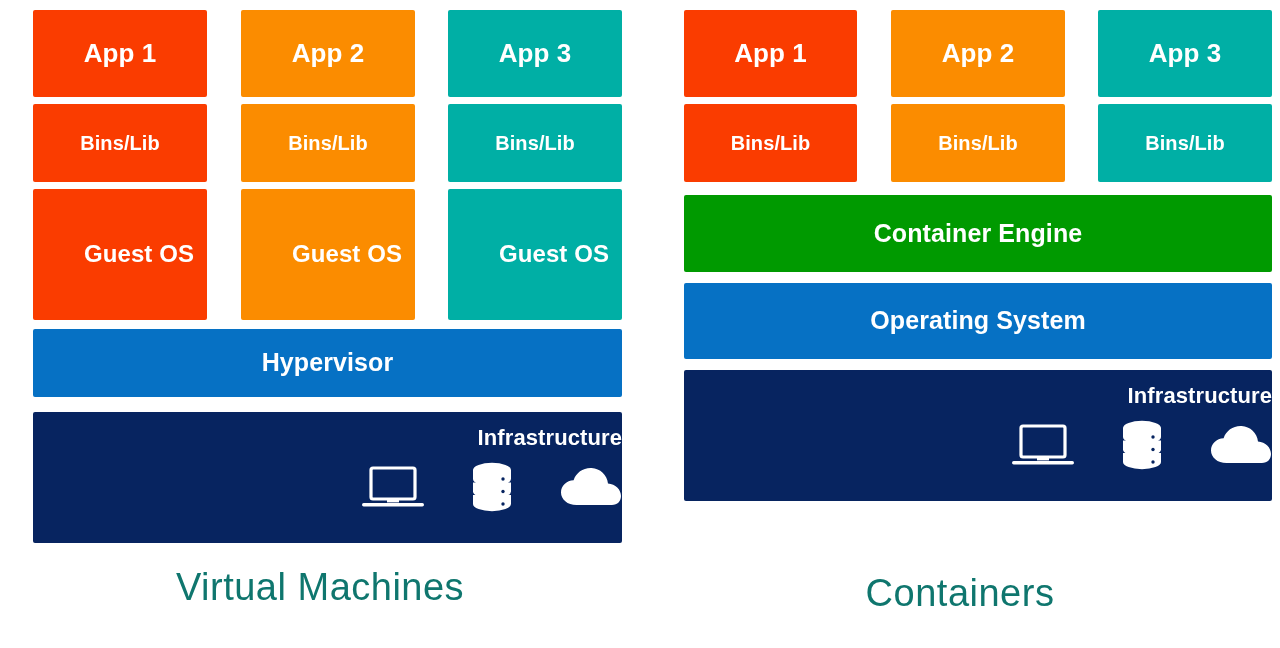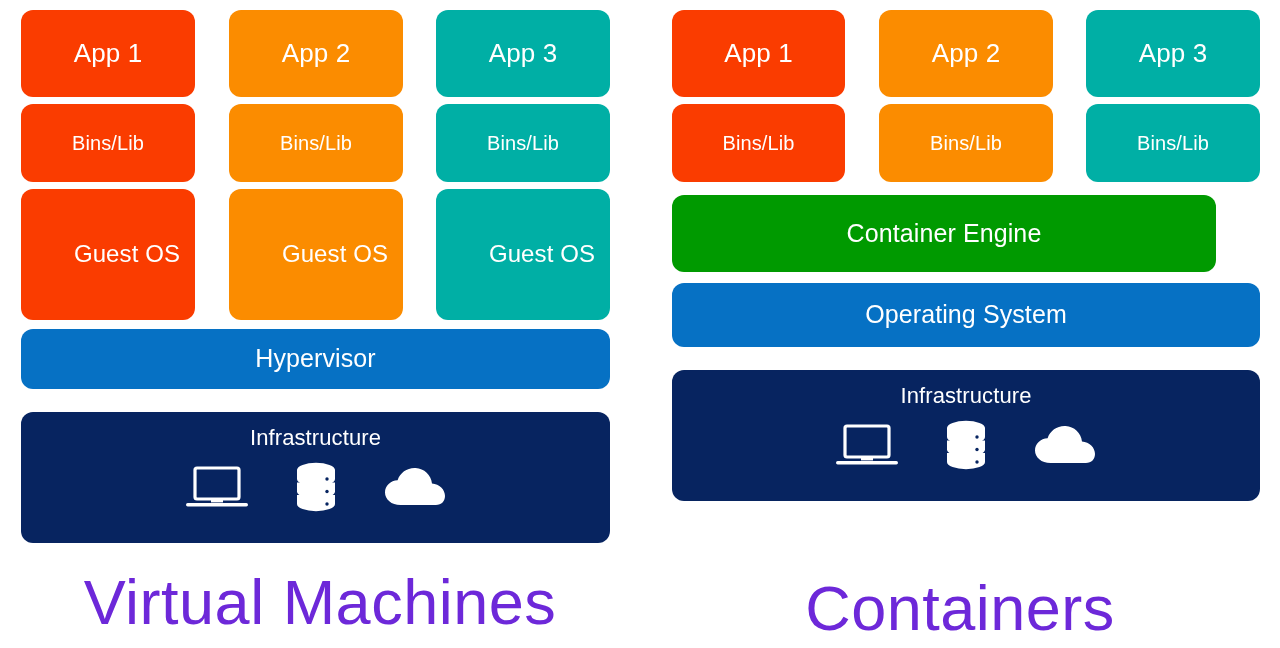--- a/index.html
+++ b/index.html
@@ -20,62 +20,63 @@
   .panel {
     position: absolute;
     top: 0;
   }
   #panel-vm   { left: 0;   width: 640px; height: 648px; }
   #panel-ctr  { left: 640px; width: 640px; height: 648px; }
 
   
   .block {
     position: absolute;
-    border-radius: 12px;
+    border-radius: 2px;
     color: #ffffff;
     display: flex;
     align-items: center;
     justify-content: center;
     box-sizing: border-box;
-    font-weight: 400;
+    font-weight: 700;
     letter-spacing: .1px;
     text-align: center;
     line-height: 1.1;
     user-select: none;
+    margin-left: 12px;
   }
   
   .block.infra {
     flex-direction: column;
     justify-content: flex-start;
     padding-top: 14px;
   }
 
   .lbl { display: block; }
 
   .fs-app   { font-size: 26px; }
   .fs-bins  { font-size: 20px; }
   .fs-guest { font-size: 24px; padding-left: 38px; }
   .fs-bar   { font-size: 25px; }
-  .fs-infra { font-size: 22px; }
+  .fs-infra { font-size: 22px; align-items: flex-end; }
 
   
   .icon-row {
     display: flex;
     align-items: center;
     justify-content: center;
     gap: 46px;
     margin-top: 12px;
   }
   .icon-row svg { display: block; }
 
   
   .caption {
     position: absolute;
-    font-size: 63px;
-    color: #6d28d9;
+    font-size: 38px;
+    color: #0f766e;
     font-weight: 400;
     white-space: nowrap;
     letter-spacing: .5px;
   }
   #caption-vm  { left: 0;   top: 566px; width: 640px; text-align: center; }
   #caption-ctr { left: 640px; top: 572px; width: 640px; text-align: center; }
 </style>
 </head>
 <body>
 
@@ -104,21 +105,21 @@
   <div class="block fs-app" style="left:436px; top:10px; width:174px; height:87px; background:#00AFA5;">
     <span class="lbl">App 3</span>
   </div>
   <div class="block fs-bins" style="left:436px; top:104px; width:174px; height:78px; background:#00AFA5;">
     <span class="lbl">Bins/Lib</span>
   </div>
   <div class="block fs-guest" style="left:436px; top:189px; width:174px; height:131px; background:#00AFA5;">
     <span class="lbl">Guest OS</span>
   </div>
 
-  <div class="block fs-bar" style="left:21px; top:329px; width:589px; height:60px; background:#0671C4;">
+  <div class="block fs-bar" style="left:21px; top:329px; width:589px; height:68px; background:#0671C4;">
     <span class="lbl">Hypervisor</span>
   </div>
 
   <div class="block infra fs-infra" style="left:21px; top:412px; width:589px; height:131px; background:#072460;">
     <span class="lbl">Infrastructure</span>
     <div class="icon-row">
 
       <span>
         <svg width="62" height="46" viewBox="0 0 62 46" aria-hidden="true">
           <rect x="9" y="3" width="44" height="31" rx="2" fill="none" stroke="#ffffff" stroke-width="3.2"></rect>
@@ -164,25 +165,25 @@
     <span class="lbl">Bins/Lib</span>
   </div>
 
   <div class="block fs-app" style="left:446px; top:10px; width:174px; height:87px; background:#00AFA5;">
     <span class="lbl">App 3</span>
   </div>
   <div class="block fs-bins" style="left:446px; top:104px; width:174px; height:78px; background:#00AFA5;">
     <span class="lbl">Bins/Lib</span>
   </div>
 
-  <div class="block fs-bar" style="left:32px; top:195px; width:544px; height:77px; background:#009A00;">
+  <div class="block fs-bar" style="left:32px; top:195px; width:588px; height:77px; background:#009A00;">
     <span class="lbl">Container Engine</span>
   </div>
 
-  <div class="block fs-bar" style="left:32px; top:283px; width:588px; height:64px; background:#0671C4;">
+  <div class="block fs-bar" style="left:32px; top:283px; width:588px; height:76px; background:#0671C4;">
     <span class="lbl">Operating System</span>
   </div>
 
   <div class="block infra fs-infra" style="left:32px; top:370px; width:588px; height:131px; background:#072460;">
     <span class="lbl">Infrastructure</span>
     <div class="icon-row">
       <span>
         <svg width="62" height="46" viewBox="0 0 62 46" aria-hidden="true">
           <rect x="9" y="3" width="44" height="31" rx="2" fill="none" stroke="#ffffff" stroke-width="3.2"></rect>
           <rect x="0" y="38" width="62" height="3.4" rx="1.7" fill="#ffffff"></rect>

